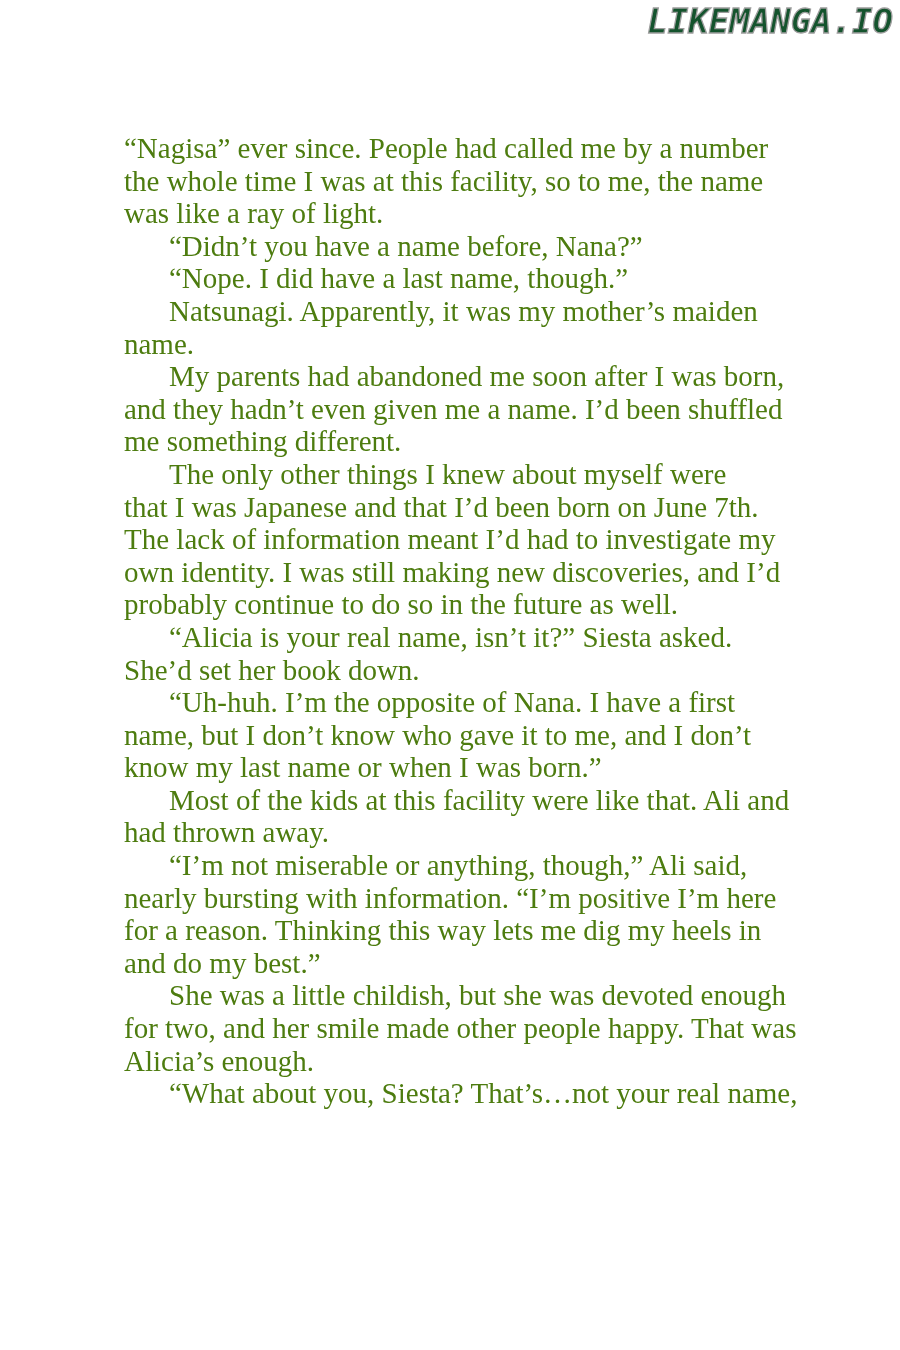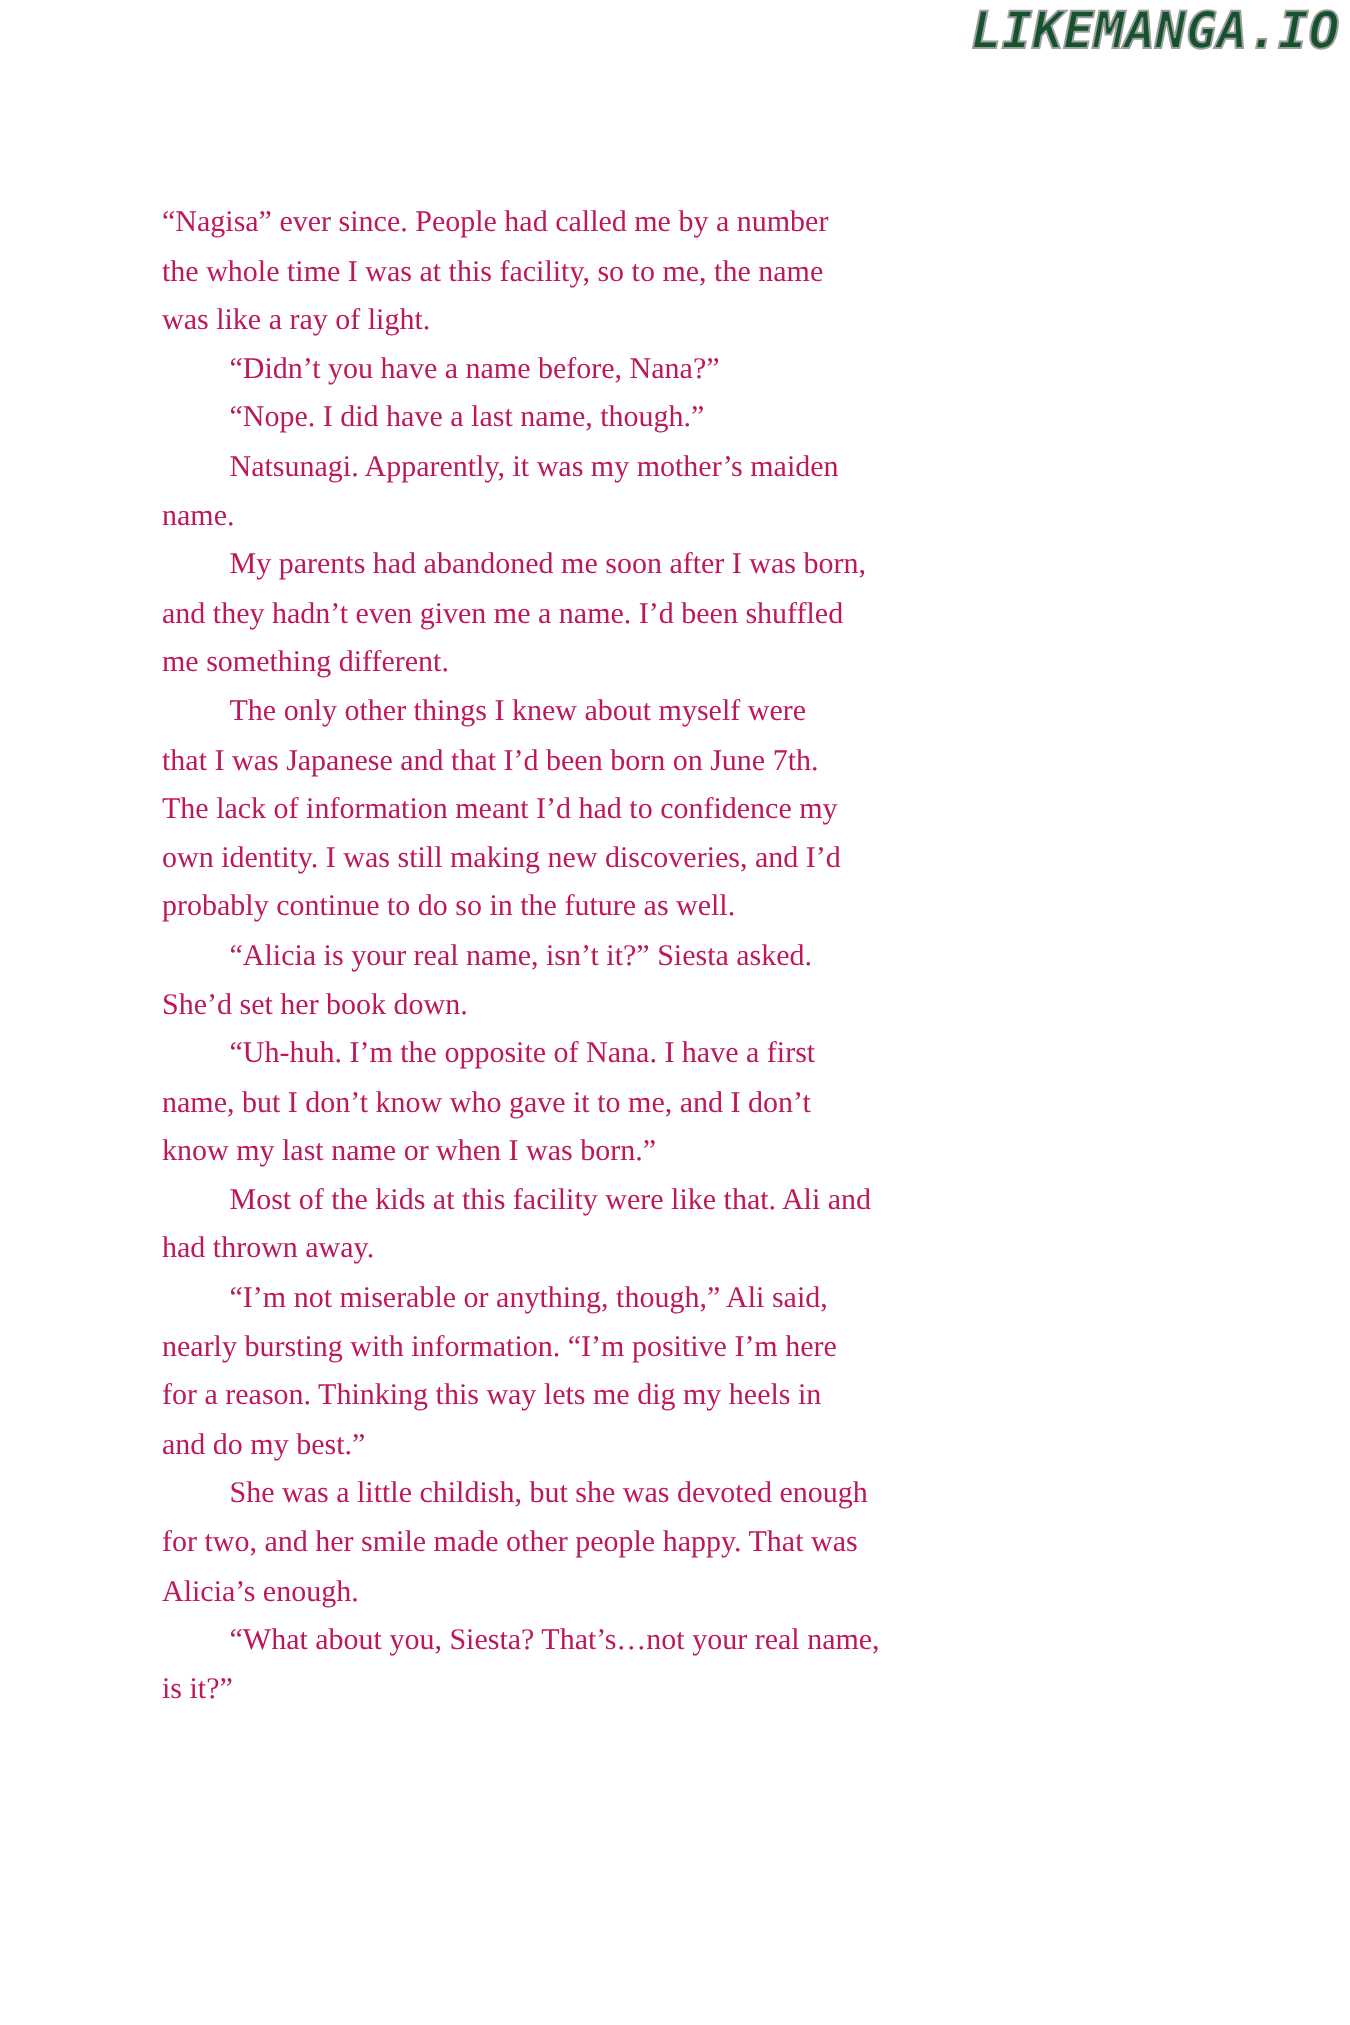--- a/index.html
+++ b/index.html
@@ -25,26 +25,26 @@
     font-size: 34px;
     line-height: 44px;
     letter-spacing: 0px;
     color: #14532d;
     -webkit-text-stroke: 1.3px #9e9e9e;
     text-stroke: 1.3px #9e9e9e;
     user-select: none;
   }
   .text-block {
     position: absolute;
-    left: 108px;
+    left: 124px;
     top: 132px;
     width: 620px;
-    font-size: 20px;
+    font-size: 29px;
     line-height: 32.6px;
-    color: #be185d;
+    color: #4d7c0f;
   }
   .line {
     white-space: nowrap;
   }
   .line.indent {
     padding-left: 45px;
   }
 </style>
 </head>
 <body>
@@ -57,33 +57,32 @@
       <div class="line">was like a ray of light.</div>
       <div class="line indent">“Didn’t you have a name before, Nana?”</div>
       <div class="line indent">“Nope. I did have a last name, though.”</div>
       <div class="line indent">Natsunagi. Apparently, it was my mother’s maiden</div>
       <div class="line">name.</div>
       <div class="line indent">My parents had abandoned me soon after I was born,</div>
       <div class="line">and they hadn’t even given me a name. I’d been shuffled</div>
       <div class="line">me something different.</div>
       <div class="line indent">The only other things I knew about myself were</div>
       <div class="line">that I was Japanese and that I’d been born on June 7th.</div>
-      <div class="line">The lack of information meant I’d had to confidence my</div>
+      <div class="line">The lack of information meant I’d had to investigate my</div>
       <div class="line">own identity. I was still making new discoveries, and I’d</div>
       <div class="line">probably continue to do so in the future as well.</div>
       <div class="line indent">“Alicia is your real name, isn’t it?” Siesta asked.</div>
       <div class="line">She’d set her book down.</div>
       <div class="line indent">“Uh-huh. I’m the opposite of Nana. I have a first</div>
       <div class="line">name, but I don’t know who gave it to me, and I don’t</div>
       <div class="line">know my last name or when I was born.”</div>
       <div class="line indent">Most of the kids at this facility were like that. Ali and</div>
       <div class="line">had thrown away.</div>
       <div class="line indent">“I’m not miserable or anything, though,” Ali said,</div>
       <div class="line">nearly bursting with information. “I’m positive I’m here</div>
       <div class="line">for a reason. Thinking this way lets me dig my heels in</div>
       <div class="line">and do my best.”</div>
       <div class="line indent">She was a little childish, but she was devoted enough</div>
       <div class="line">for two, and her smile made other people happy. That was</div>
       <div class="line">Alicia’s enough.</div>
       <div class="line indent">“What about you, Siesta? That’s…not your real name,</div>
-      <div class="line">is it?”</div>
     </div>
 </div>
 
 </body></html>

